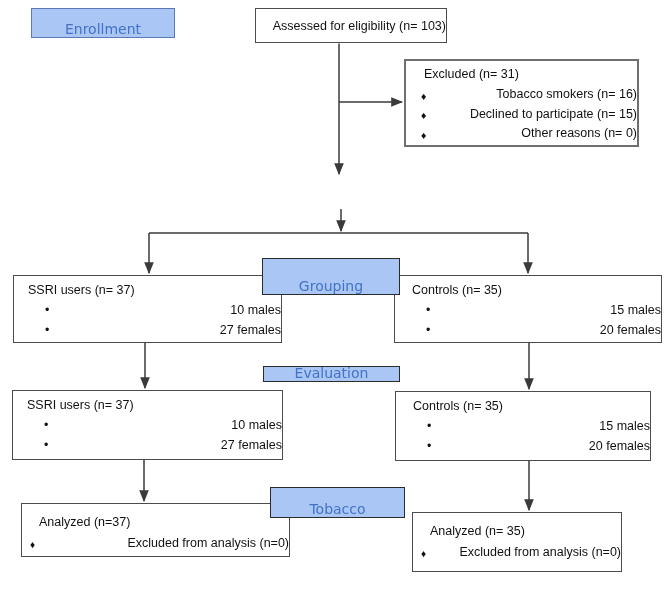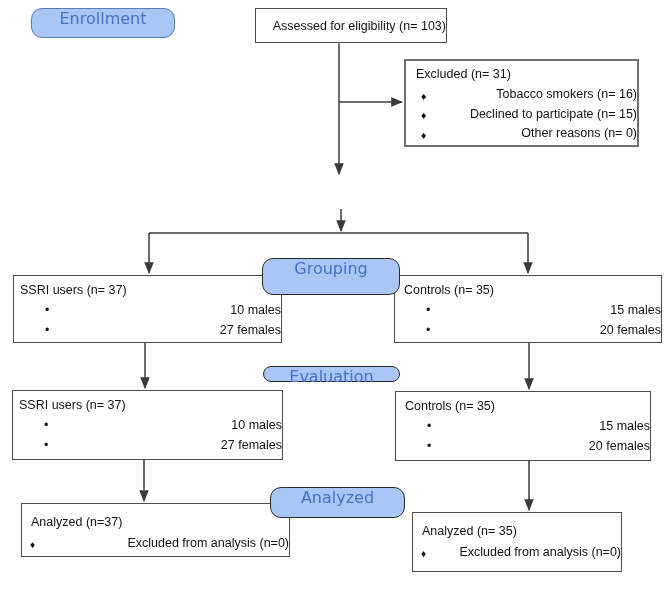--- a/index.html
+++ b/index.html
@@ -17,41 +17,41 @@
 
   .flow-box{
     position:absolute;
     background:#ffffff;
     border:1.5px solid var(--box-border,#4c4c4c);
     box-sizing:border-box;
     z-index:2;
     font-size:12.5px;
   }
   .flow-box.centered{display:flex;align-items:center;justify-content:flex-end;text-align:center;}
-  .flow-box .title{display:block;padding:6px 8px 0 6px;line-height:16px;}
+  .flow-box .title{display:block;padding:6px 8px 0 6px;line-height:16px;margin-left:8px;}
   .flow-box ul{margin:3px 0 0 0;padding:0;list-style:none;text-align:right;}
   .flow-box li{position:relative;padding-left:52px;line-height:19.5px;}
   .group-box li::before{content:"\2022";position:absolute;left:31px;top:0;}
   .excluded-box{border:2px solid var(--excluded-border,#6f6f6f);}
   .excluded-box .title{padding:5px 8px 0 10px;}
   .excluded-box li{padding-left:26px;line-height:19.5px;}
   .excluded-box li::before{content:"\2666";position:absolute;left:15px;top:1.5px;font-size:10.5px;}
   .analyzed-box .title{padding:10px 8px 0 9px;}
   .analyzed-box li{padding-left:21px;line-height:20px;}
   .analyzed-box li::before{content:"\2666";position:absolute;left:8px;top:2px;font-size:10px;}
 
   .stage-label{
     position:absolute;
     background:var(--label-fill,#a9c6f4);
     border:1.5px solid var(--label-border,#2b2b2b);
-    border-radius:11px;
+    border-radius:0;
     box-sizing:border-box;
-    display:flex;align-items:flex-start;justify-content:center;
+    display:flex;align-items:flex-end;justify-content:center;
     font-family:"DejaVu Sans",sans-serif;
-    font-size:16px;
+    font-size:14px;
     color:var(--label-text,#4472c4);
     z-index:3;
   }
   #label-enrollment{left:31px;top:8px;width:144px;height:30px;border-color:var(--enrollment-border,#5b79b4);}
   #label-grouping{left:262px;top:258px;width:138px;height:37px;}
   #label-evaluation{left:263px;top:366px;width:137px;height:16px;}
   #label-analysis{left:270px;top:487px;width:135px;height:31px;}
 
   #box-assessed{left:255px;top:8px;width:192px;height:35px;}
   #box-excluded{left:404px;top:59px;width:235px;height:88px;}
@@ -139,21 +139,21 @@
 
   <div class="flow-box group-box" id="box-controls2">
     <span class="title">Controls (n= 35)</span>
     <ul>
       <li><span>15 males</span></li>
       <li><span>20 females</span></li>
     </ul>
   </div>
 
   <div class="stage-label" id="label-analysis">
-    <span>Analyzed</span>
+    <span>Tobacco</span>
   </div>
 
   <div class="flow-box analyzed-box" id="box-analyzed-left">
     <span class="title">Analyzed (n=37)</span>
     <ul>
       <li><span>Excluded from analysis (n=0)</span></li>
     </ul>
   </div>
 
   <div class="flow-box analyzed-box" id="box-analyzed-right">

